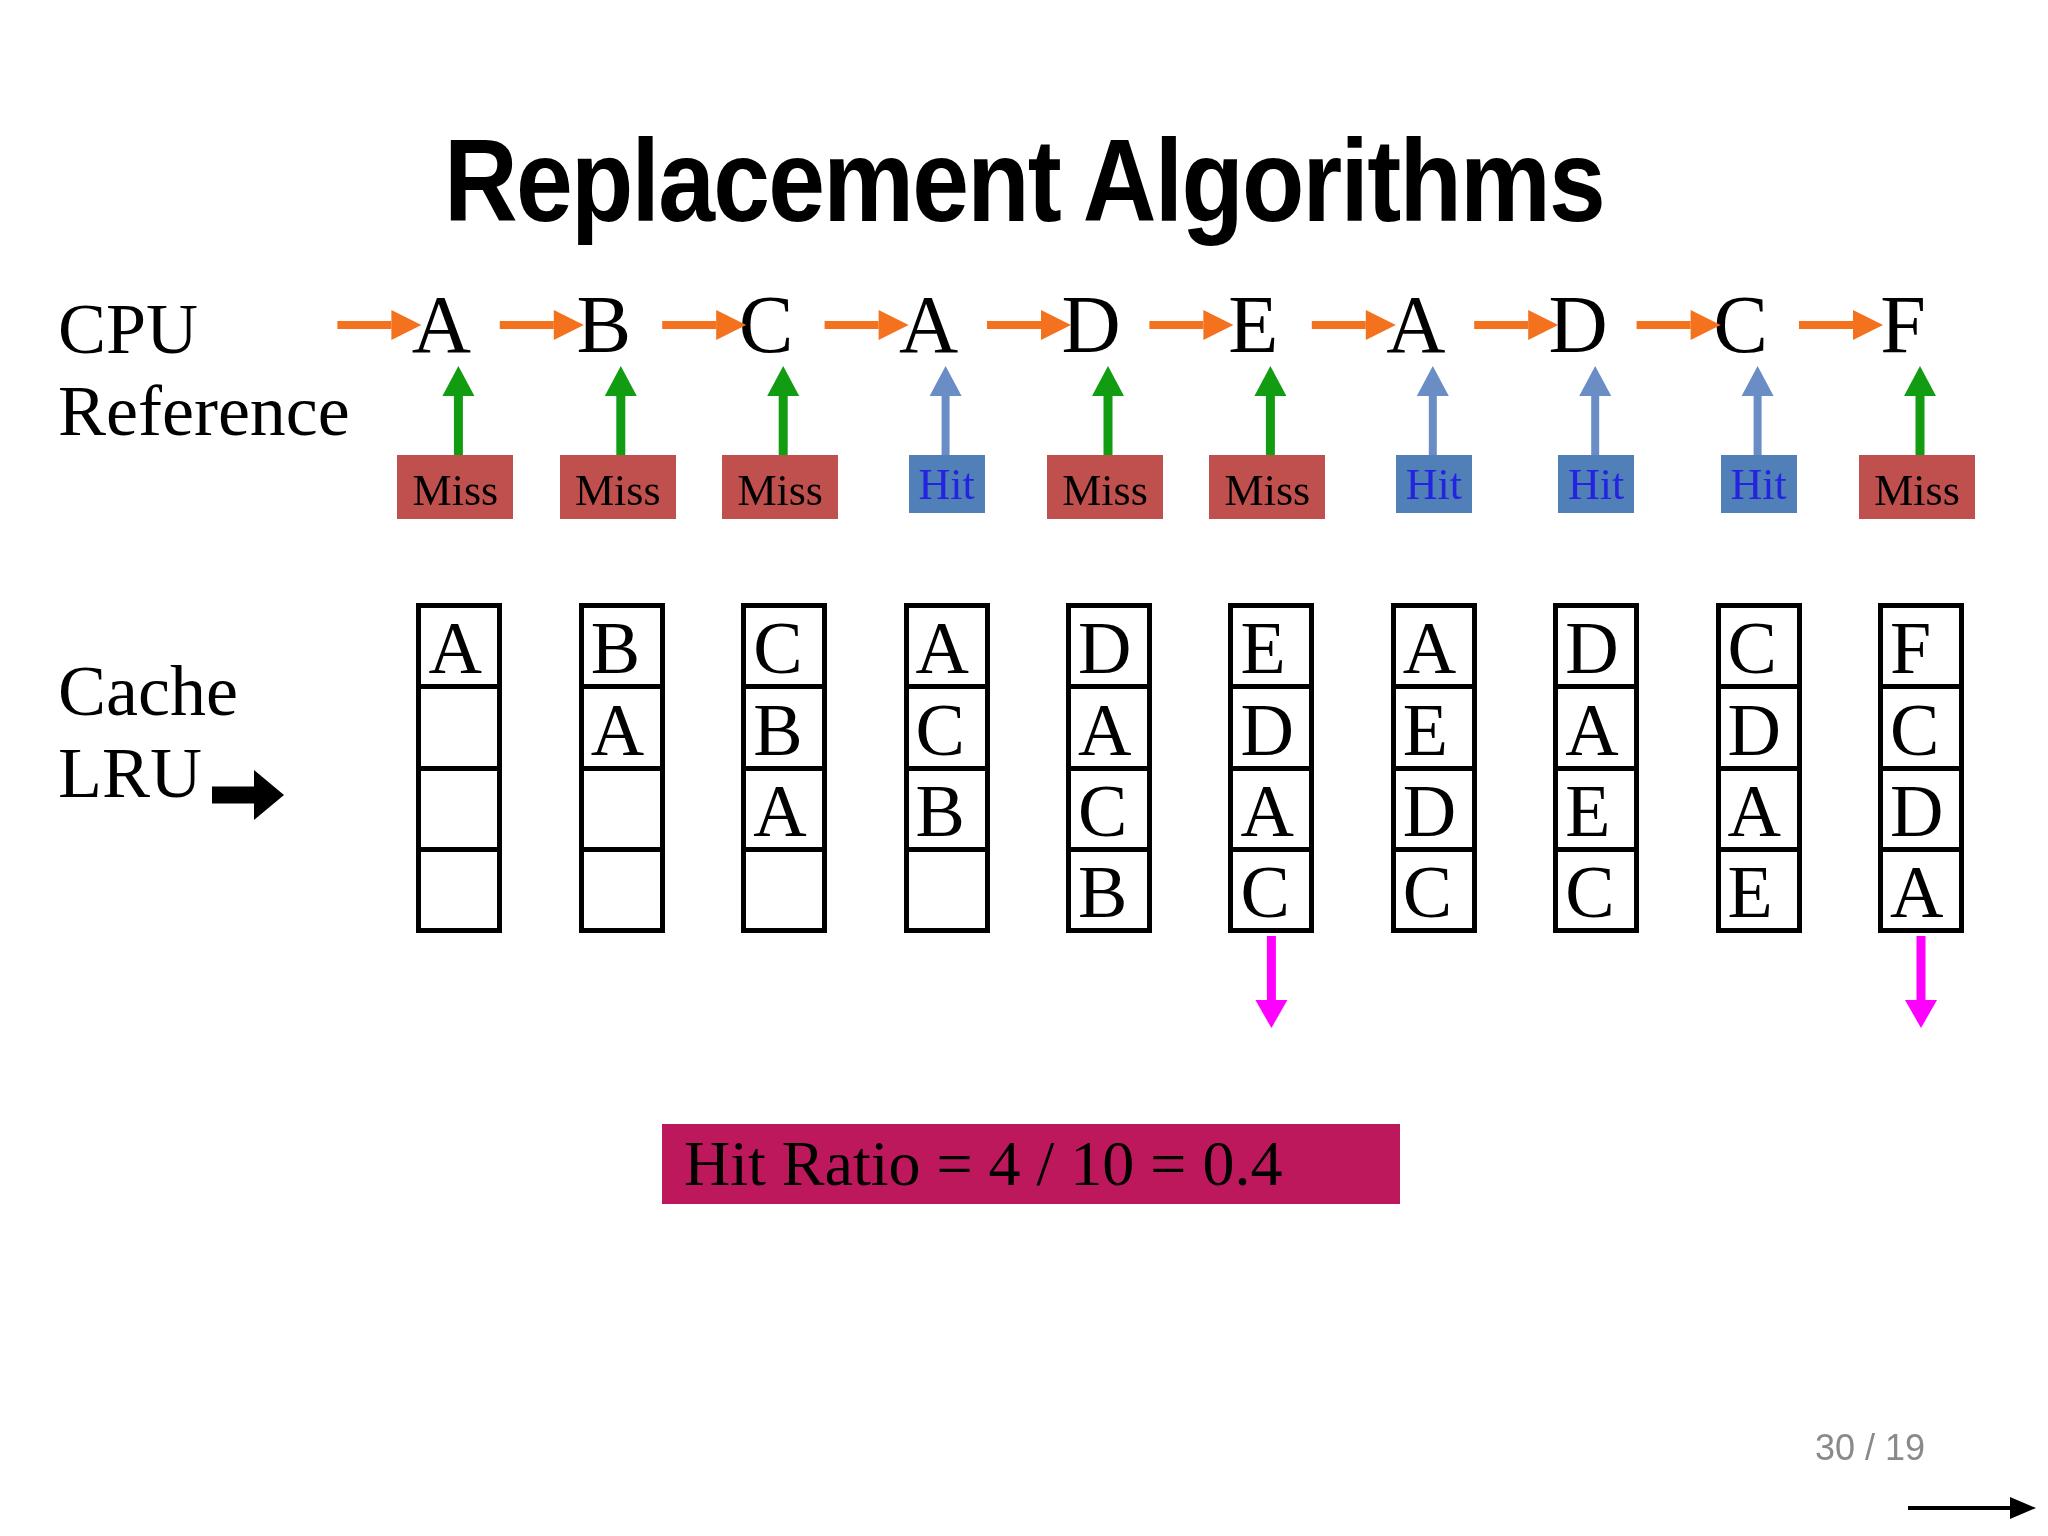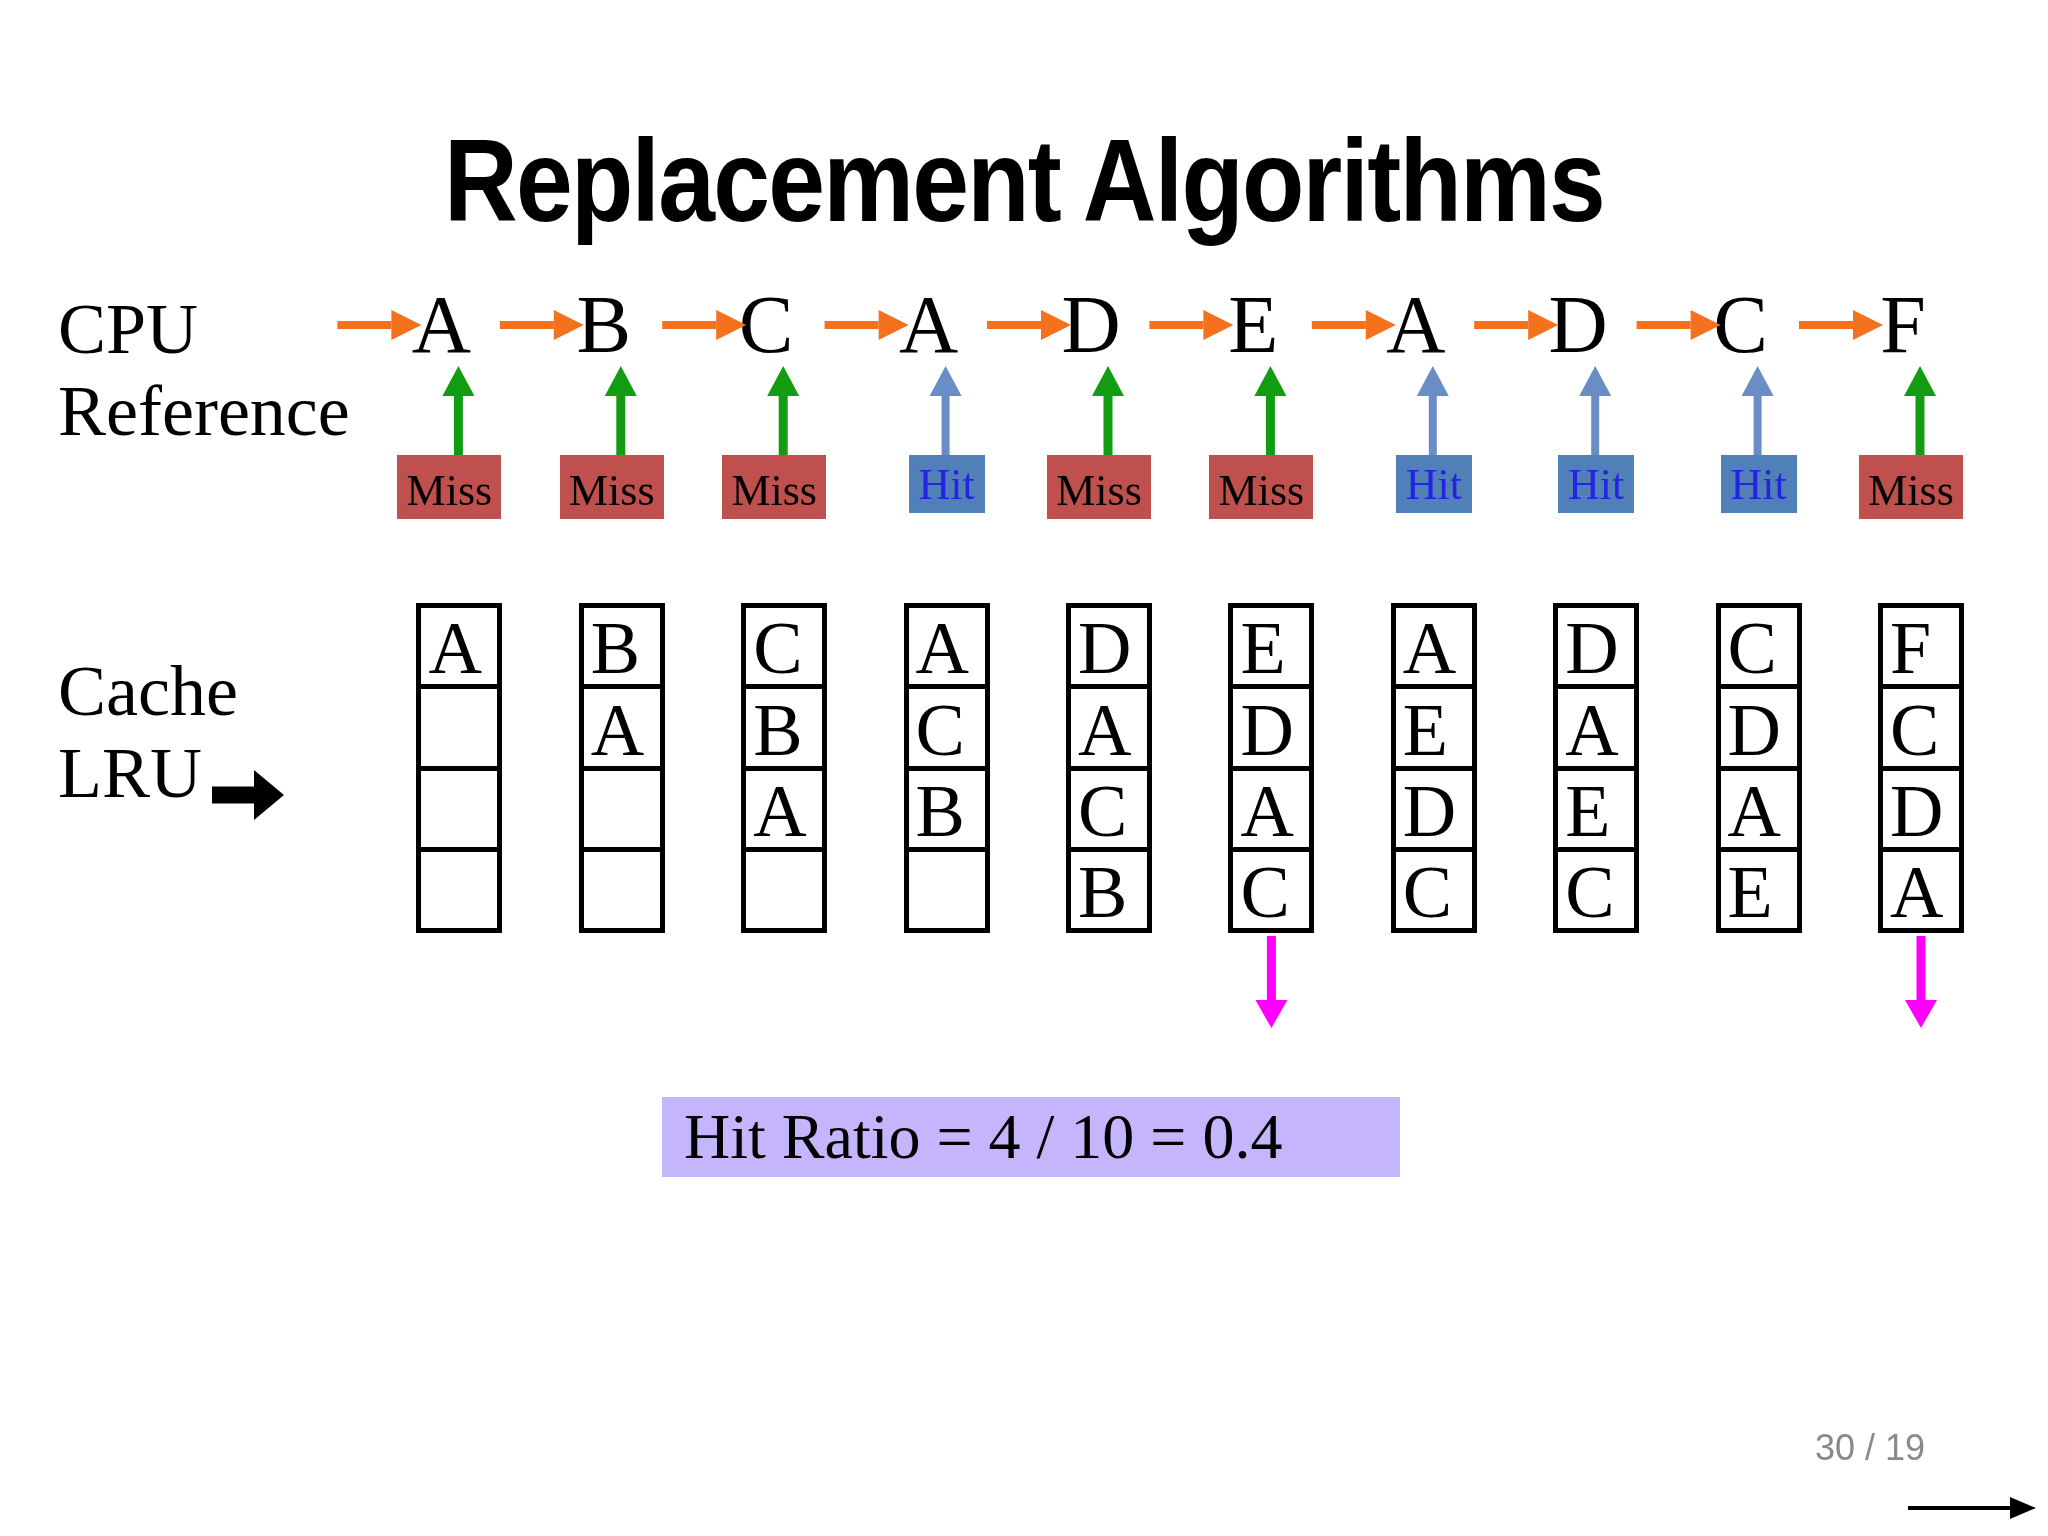--- a/index.html
+++ b/index.html
@@ -11,21 +11,21 @@
          transform:scaleX(0.88);}
   .side-label{position:absolute;font-size:72px;line-height:82px;}
   #cpu-label{left:58px;top:288px;}
   #cache-label{left:58px;top:650px;}
   .lru-line{display:flex;align-items:center;gap:18px;}
   .ref-letter{position:absolute;top:284px;width:120px;text-align:center;
               font-size:82px;line-height:82px;}
   .result-box{position:absolute;top:455px;box-sizing:border-box;
               display:flex;align-items:flex-end;justify-content:center;
               font-size:44px;line-height:48px;padding-bottom:4px;}
-  .result-miss{width:104px;height:64px;}
+  .result-miss{width:116px;height:64px;}
   .result-hit{width:76px;height:58px;}
   .cache-col{position:absolute;top:603px;width:86px;height:330px;
              border:5px solid #000;box-sizing:border-box;
              display:flex;flex-direction:column;background:#fff;}
   .cache-cell{flex:1;border-top:5px solid #000;display:flex;align-items:flex-end;
               padding-left:7px;font-size:74px;line-height:72px;}
   .cache-cell:first-child{border-top:none;}
   .hit-ratio{position:absolute;left:662px;top:1097px;width:738px;height:80px;
              box-sizing:border-box;padding-left:22px;
              font-size:64px;line-height:80px;}
@@ -232,21 +232,21 @@
         </div>
         <div class="cache-cell">
           <span>D</span>
         </div>
         <div class="cache-cell">
           <span>A</span>
         </div>
       </div>
     </div>
 
-  <div class="hit-ratio" style="background: #c4b5fd;">Hit Ratio = 4 / 10 = 0.4</div>
+  <div class="hit-ratio" style="background: #be185d; margin-top: 27px;">Hit Ratio = 4 / 10 = 0.4</div>
 
   <div class="page-num" style="color: rgb(138, 138, 138);">30 / 19</div>
 
   <svg id="arrows" viewBox="0 0 2048 1536" xmlns="http://www.w3.org/2000/svg">
       <g>
         <line x1="337.4" y1="325" x2="391.4" y2="325" stroke="#F4711D" stroke-width="8"></line>
         <polygon fill="#F4711D" points="421.4,325 391.4,340 391.4,310"></polygon>
       </g>
       <g>
         <line x1="458.4" y1="455" x2="458.4" y2="396" stroke="#119C11" stroke-width="9"></line>

